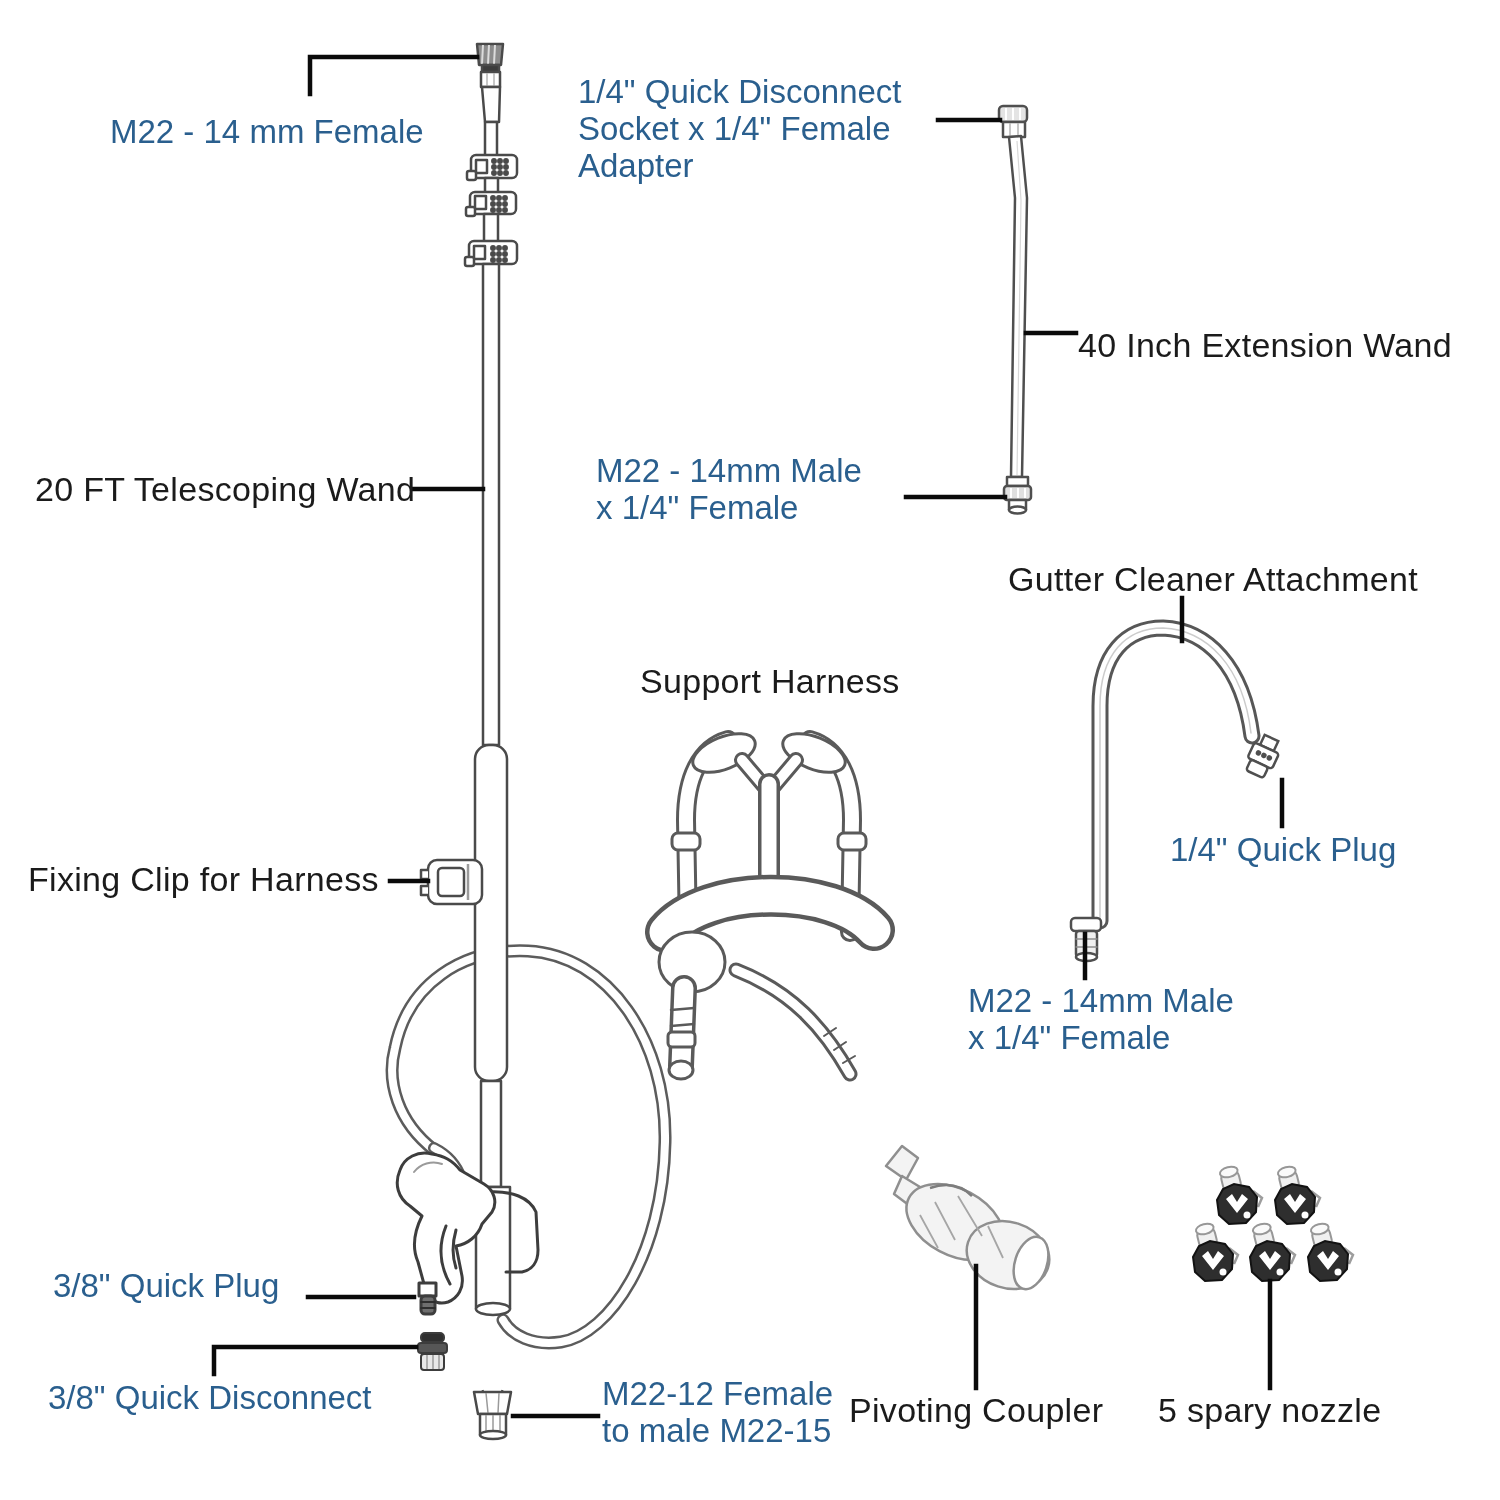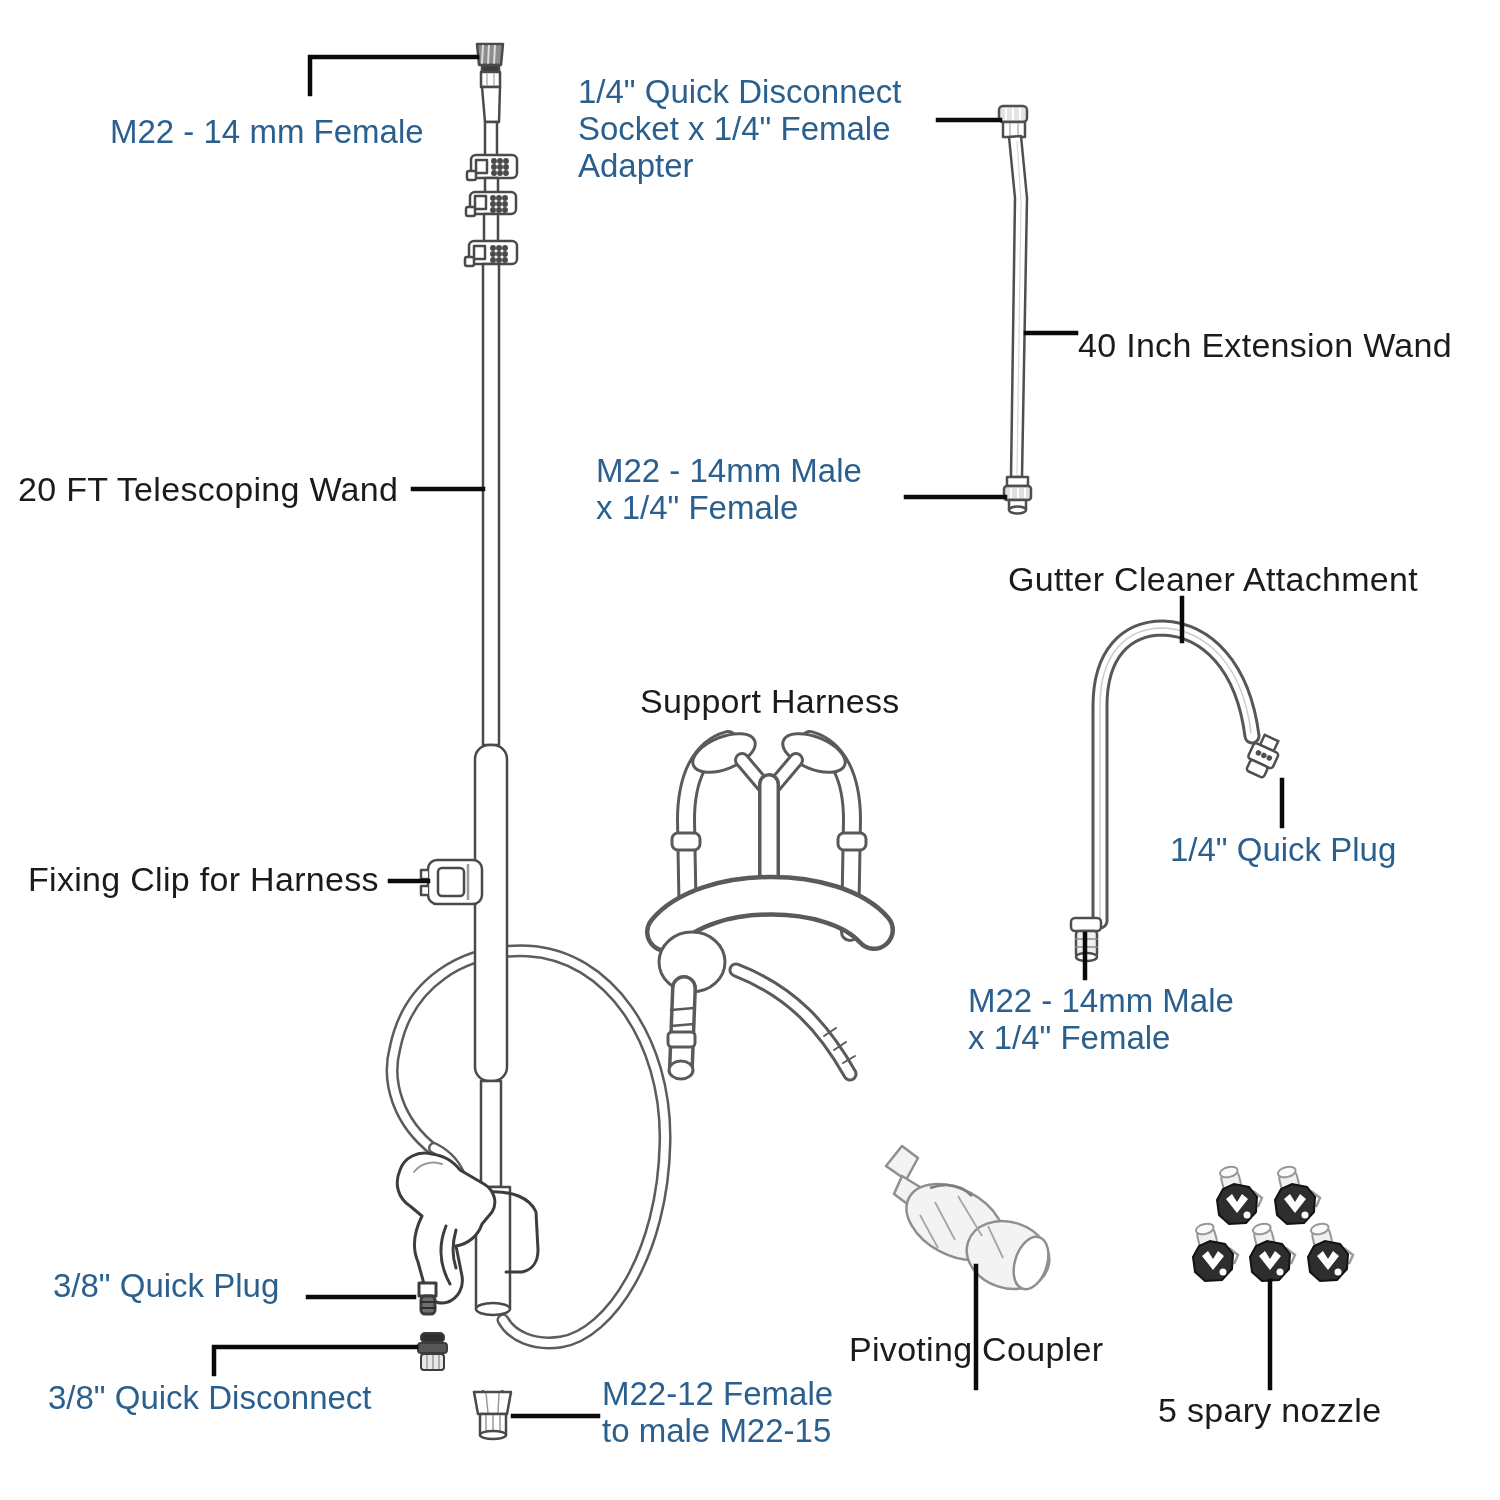--- a/index.html
+++ b/index.html
@@ -292,25 +292,25 @@
     <div>Adapter</div>
   </div>
 
   <div class="lbl lbl-black" style="left:1078px;top:326px">40 Inch Extension Wand</div>
 
   <div class="lbl lbl-blue" style="left:596px;top:452px">
     <div>M22 - 14mm Male</div>
     <div>x 1/4" Female</div>
   </div>
 
-  <div class="lbl lbl-black" style="left:18px;top:470px">20 FT Telescoping Wand</div>
+  <div class="lbl lbl-black" style="left:35px;top:470px">20 FT Telescoping Wand</div>
 
   <div class="lbl lbl-black" style="left:1008px;top:560px">Gutter Cleaner Attachment</div>
 
-  <div class="lbl lbl-black" style="left:640px;top:682px">Support Harness</div>
+  <div class="lbl lbl-black" style="left:640px;top:662px">Support Harness</div>
 
   <div class="lbl lbl-blue" style="left:1170px;top:831px">1/4" Quick Plug</div>
 
   <div class="lbl lbl-black" style="left:28px;top:860px">Fixing Clip for Harness</div>
 
   <div class="lbl lbl-blue" style="left:968px;top:982px">
     <div>M22 - 14mm Male</div>
     <div>x 1/4" Female</div>
   </div>
 
@@ -318,17 +318,17 @@
 
   <div class="lbl lbl-blue" style="left:48px;top:1379px">
     <div>3/8" Quick Disconnect</div>
   </div>
 
   <div class="lbl lbl-blue" style="left:602px;top:1375px">
     <div>M22-12 Female</div>
     <div>to male M22-15</div>
   </div>
 
-  <div class="lbl lbl-black" style="left:849px;top:1330px">Pivoting Coupler</div>
+  <div class="lbl lbl-black" style="left:849px;top:1391px">Pivoting Coupler</div>
 
   <div class="lbl lbl-black" style="left:1158px;top:1391px">5 spary nozzle</div>
 
 </div>
 
 </body></html>

